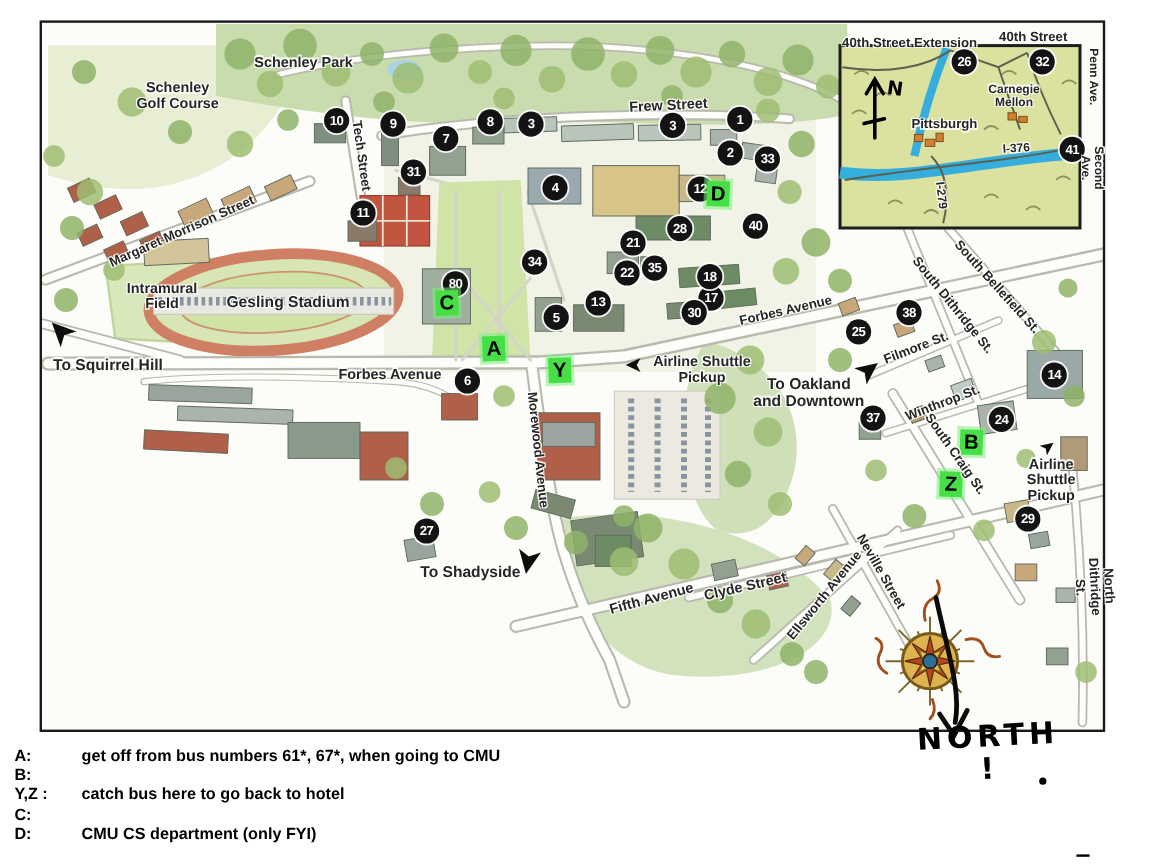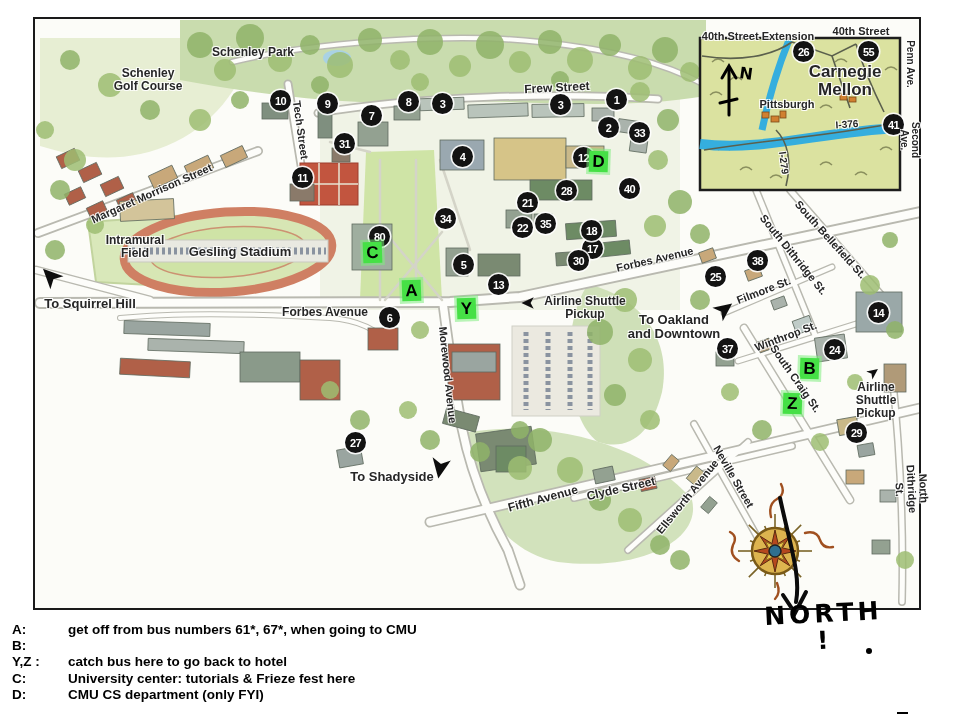--- a/index.html
+++ b/index.html
@@ -359,42 +359,42 @@
       <div class="badge" style="left: 560px; top: 104px;">3</div>
       <div class="badge" style="left: 462px; top: 156px;">4</div>
       <div class="badge" style="left: 463px; top: 264px;">5</div>
       <div class="badge" style="left: 389px; top: 317px;">6</div>
       <div class="badge" style="left: 371px; top: 115px;">7</div>
       <div class="badge" style="left: 408px; top: 101px;">8</div>
       <div class="badge" style="left: 327px; top: 103px;">9</div>
       <div class="badge" style="left: 280px; top: 100px;">10</div>
       <div class="badge" style="left: 302px; top: 177px;">11</div>
       <div class="badge" style="left: 583px; top: 157px;">12</div>
-      <div class="badge" style="left: 498px; top: 284px;">13</div>
+      <div class="badge" style="left: 498px; top: 252px; font-family: Liberation Mono, monospace;">13</div>
       <div class="badge" style="left: 878px; top: 312px;">14</div>
       <div class="badge" style="left: 592px; top: 248px;">17</div>
       <div class="badge" style="left: 591px; top: 230px;">18</div>
       <div class="badge" style="left: 527px; top: 202px;">21</div>
       <div class="badge" style="left: 522px; top: 227px;">22</div>
       <div class="badge" style="left: 834px; top: 349px;">24</div>
       <div class="badge" style="left: 715px; top: 276px;">25</div>
       <div class="badge" style="left: 355px; top: 442px;">27</div>
       <div class="badge" style="left: 566px; top: 190px;">28</div>
       <div class="badge" style="left: 856px; top: 432px; text-align: right;">29</div>
       <div class="badge" style="left: 578px; top: 260px;">30</div>
       <div class="badge" style="left: 344px; top: 143px;">31</div>
       <div class="badge" style="left: 639px; top: 132px;">33</div>
       <div class="badge" style="left: 445px; top: 218px;">34</div>
       <div class="badge" style="left: 545px; top: 223px;">35</div>
       <div class="badge" style="left: 727px; top: 348px;">37</div>
       <div class="badge" style="left: 707px; top: 260px; margin-left: 40px;">38</div>
       <div class="badge" style="left: 629px; top: 188px;">40</div>
       <div class="badge" style="left: 379px; top: 236px;">80</div>
       <div class="badge" style="left: 803px; top: 51px;">26</div>
-      <div class="badge" style="left: 868px; top: 51px;">55</div>
+      <div class="badge" style="left: 868px; top: 51px;">32</div>
       <div class="badge" style="left: 893px; top: 124px;">41</div>
       <div class="letterMark" style="left: 411px; top: 290px; transform: rotate(-2deg);">A</div>
       <div class="letterMark" style="left: 809px; top: 368px; transform: rotate(2deg);">B</div>
       <div class="letterMark" style="left: 372px; top: 252px; transform: rotate(-2deg);">C</div>
       <div class="letterMark" style="left: 598px; top: 161px; transform: rotate(2deg);">D</div>
       <div class="letterMark" style="left: 466px; top: 308px; transform: rotate(-2deg);">Y</div>
       <div class="letterMark" style="left: 792px; top: 403px; transform: rotate(2deg);">Z</div>
       <div class="mlabel" style="left: 253px; top: 52px; font-size: 12px; transform: translate(-50%, -50%) rotate(0deg);">Schenley Park</div>
       <div class="mlabel" style="left: 148px; top: 80px; font-size: 12px; transform: translate(-50%, -50%) rotate(0deg);">Schenley
 Golf Course</div>
@@ -421,21 +421,21 @@
 Shuttle
 Pickup</div>
       <div class="mlabel" style="left: 911px; top: 489px; font-size: 11px; transform: translate(-50%, -50%) rotate(87deg);">North Dithridge St.</div>
       <div class="mlabel" style="left: 392px; top: 477px; font-size: 13px; transform: translate(-50%, -50%) rotate(0deg);">To Shadyside</div>
       <div class="mlabel" style="left: 543px; top: 499px; font-size: 12px; transform: translate(-50%, -50%) rotate(-15deg);">Fifth Avenue</div>
       <div class="mlabel" style="left: 621px; top: 489px; font-size: 12px; transform: translate(-50%, -50%) rotate(-13deg);">Clyde Street</div>
       <div class="mlabel" style="left: 688px; top: 497px; font-size: 11px; transform: translate(-50%, -50%) rotate(-51deg);">Ellsworth Avenue</div>
       <div class="mlabel" style="left: 733px; top: 477px; font-size: 11px; transform: translate(-50%, -50%) rotate(60deg);">Neville Street</div>
       <div class="mlabel" style="left: 758px; top: 37px; font-size: 11px; transform: translate(-50%, -50%) rotate(0deg);">40th Street Extension</div>
       <div class="mlabel" style="left: 861px; top: 32px; font-size: 11px; transform: translate(-50%, -50%) rotate(0deg);">40th Street</div>
-      <div class="mlabel" style="left: 845px; top: 81px; font-size: 17px; transform: translate(-50%, -50%) rotate(0deg);">Carnegie
+      <div class="mlabel" style="left: 845px; top: 81px; font-size: 10px; transform: translate(-50%, -50%) rotate(0deg);">Carnegie
 Mellon</div>
       <div class="mlabel" style="left: 787px; top: 105px; font-size: 11px; transform: translate(-50%, -50%) rotate(0deg);">Pittsburgh</div>
       <div class="mlabel" style="left: 847px; top: 125px; font-size: 10px; transform: translate(-50%, -50%) rotate(-4deg);">I-376</div>
       <div class="mlabel" style="left: 783px; top: 163px; font-size: 10px; transform: translate(-50%, -50%) rotate(83deg);">I-279</div>
       <div class="mlabel" style="left: 910px; top: 64px; font-size: 10px; transform: translate(-50%, -50%) rotate(90deg);">Penn Ave.</div>
       <div class="mlabel" style="left: 909px; top: 140px; font-size: 10px; transform: translate(-50%, -50%) rotate(90deg);">Second Ave.</div>
       <div class="mlabel hand" style="left: 824px; top: 627px; font-size: 25px; transform: translate(-50%, -50%) rotate(-3deg);">NORTH !</div>
       <div class="mlabel hand" style="left: 748px; top: 74px; font-size: 16px; transform: translate(-50%, -50%) rotate(8deg);">N</div>
       <div class="marrow" style="left: 50px; top: 277px; font-size: 26px; transform: translate(-50%, -50%) rotate(-135deg);">➤</div>
       <div class="marrow" style="left: 441px; top: 468px; font-size: 26px; transform: translate(-50%, -50%) rotate(100deg);">➤</div>
@@ -451,21 +451,20 @@
       </div>
       <div class="lrow">
         <span class="lkey">B:</span>
       </div>
       <div class="lrow">
         <span class="lkey">Y,Z :</span>
         <span>catch bus here to go back to hotel</span>
       </div>
       <div class="lrow">
         <span class="lkey">C:</span>
-        <span>University center: tutorials &amp; Frieze fest here</span>
       </div>
       <div class="lrow">
         <span class="lkey">D:</span>
         <span>CMU CS department (only FYI)</span>
       </div>
     </div>
 
   <div class="artifact" style="left:897px;top:712px;width:11px;height:2px;"></div>
 </div>
 

